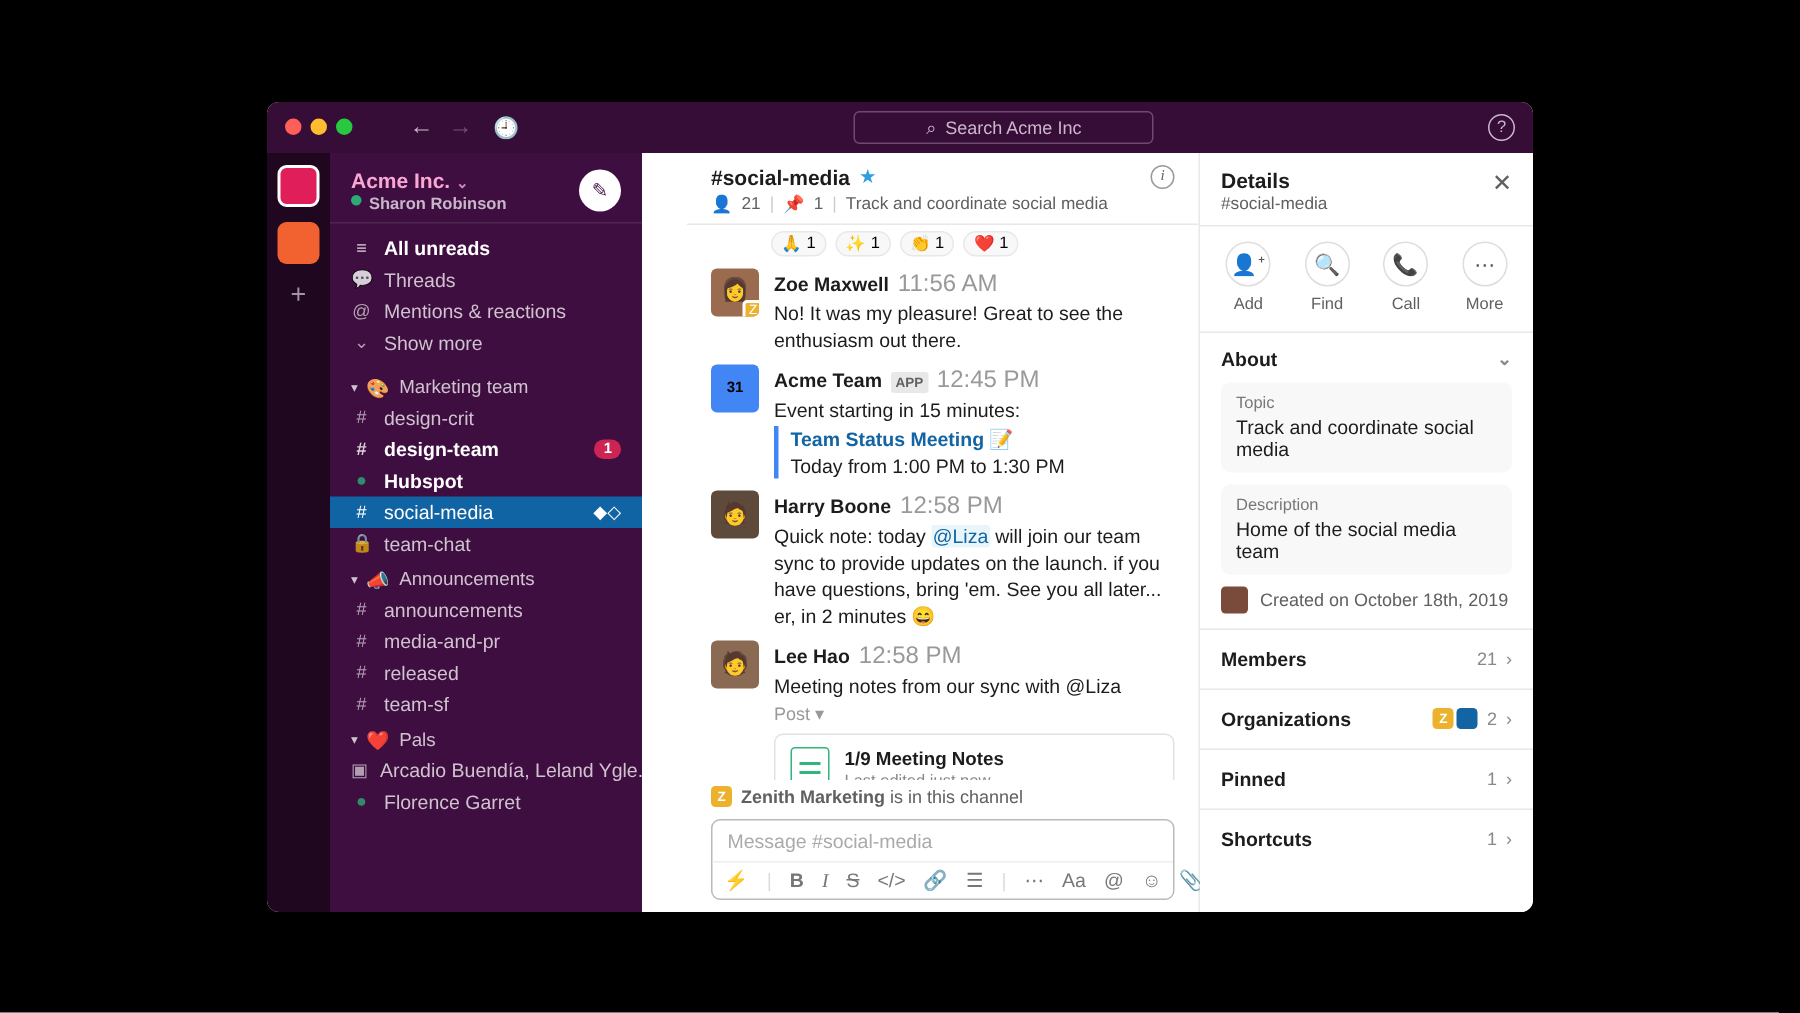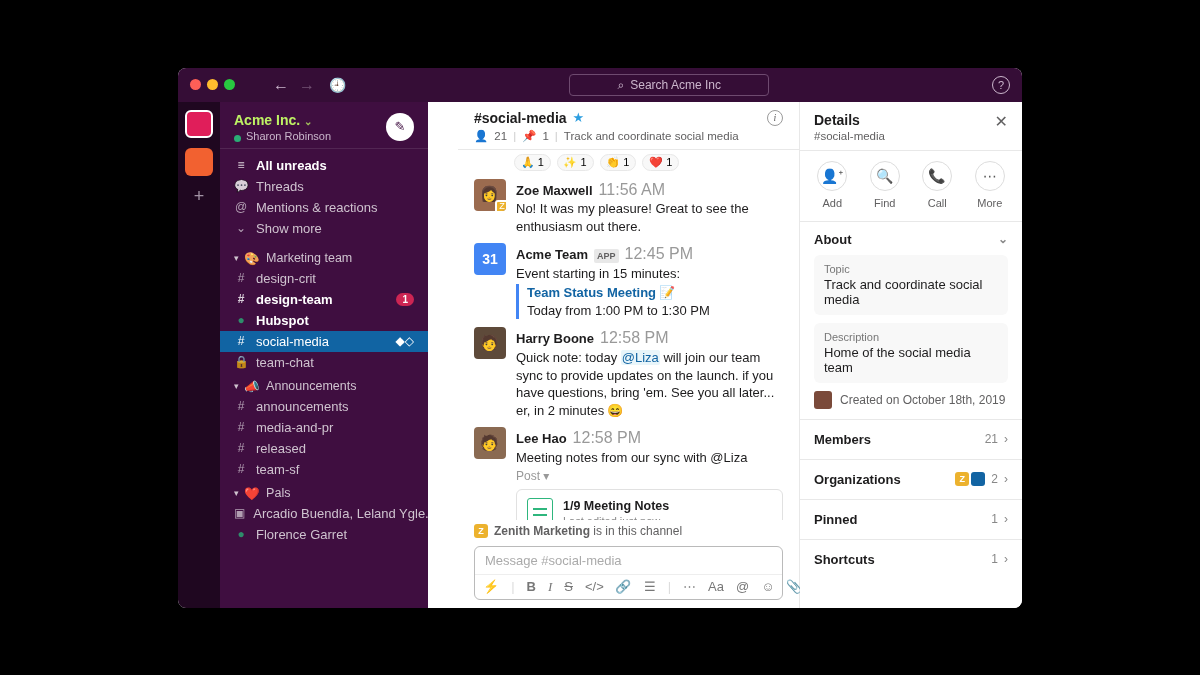--- a/index.html
+++ b/index.html
@@ -16,22 +16,22 @@
 .help-btn { color:#cbb6cc; width:18px; height:18px; border:1px solid #cbb6cc; border-radius:50%; display:flex; align-items:center; justify-content:center; font-size:11px; }
 
 .body { flex:1; display:flex; min-height:0; }
 .rail { width:42px; background:#1f0720; display:flex; flex-direction:column; align-items:center; padding-top:8px; gap:10px; }
 .rail-sq { width:28px; height:28px; border-radius:6px; }
 .rail-sq.a { background:#e01e5a; border:2px solid #fff; } .rail-sq.b { background:#f26130; }
 .rail-plus { color:#a393a5; font-size:18px; }
 
 .sidebar { width:208px; background:#3f0e40; color:#cfc3cf; font-size:13px; display:flex; flex-direction:column; min-width:0; }
 .sb-header { padding:10px 14px 6px; display:flex; align-items:center; justify-content:space-between; border-bottom:1px solid #522653; }
-.ws-name { color:#bef264; font-weight:700; font-size:14px; }
-.ws-sub { font-size:11px; color:#c8b5ca; display:flex; align-items:flex-end; gap:5px; margin-top:2px; }
+.ws-name { color:#f9a8d4; font-weight:700; font-size:14px; }
+.ws-sub { font-size:11px; color:#c8b5ca; display:flex; align-items:flex-start; gap:5px; margin-top:2px;font-weight:bold; }
 .presence { width:7px; height:7px; border-radius:50%; background:#2bac76; display:inline-block; }
 .compose { width:28px; height:28px; background:#fff; border-radius:50%; display:flex; align-items:center; justify-content:center; color:#3f0e40; font-size:13px; }
 .sb-section { padding:6px 0; }
 .sb-item { padding:3px 14px; display:flex; align-items:center; gap:8px; cursor:pointer; white-space:nowrap; overflow:hidden; text-overflow:ellipsis; }
 .sb-item.bold { color:#fff; font-weight:700; }
 .sb-item .ico { width:14px; text-align:center; font-size:12px; opacity:.8; }
 .sb-item.active { background:#1164a3; color:#fff; }
 .sb-item.active .ico { opacity:1; }
 .sb-item .badge { margin-left:auto; background:#cd2553; color:#fff; font-size:10px; font-weight:700; padding:1px 6px; border-radius:8px; }
 .sb-group { padding:6px 14px 2px; display:flex; align-items:center; gap:6px; font-size:12.5px; }
@@ -47,21 +47,21 @@
 .ch-title-row .info { margin-left:auto; color:#616061; width:16px; height:16px; border:1.3px solid #9a9a9a; border-radius:50%; display:flex; align-items:center; justify-content:center; font-size:10px; font-style:italic; font-family:serif; }
 .ch-sub { color:#616061; font-size:11.5px; margin-top:3px; display:flex; gap:6px; align-items:center; }
 .ch-sub .sep { color:#ccc; }
 
 .reactions { display:flex; gap:6px; padding:4px 16px 2px 56px; }
 .react { border:1px solid #e8e8e8; border-radius:10px; padding:1px 6px; font-size:11px; background:#f8f8f8; display:flex; align-items:center; gap:3px; }
 
 .messages { flex:1; overflow:hidden; padding:2px 0 4px; }
 .msg { display:flex; gap:10px; padding:4px 16px; font-size:13px; line-height:1.35; color:#1d1c1d; }
 .avatar { width:32px; height:32px; border-radius:4px; flex-shrink:0; background:#888; display:flex; align-items:center; justify-content:center; color:#fff; font-size:15px; overflow:hidden; position:relative; }
-.avatar.zoe{background:#9b6b4f;} .avatar.cal{background:#4285f4;color:#ffffff;font-weight:700;font-size:14px;} .avatar.harry{background:#5e4a3a;} .avatar.lee{background:#8a6a52;}
+.avatar.zoe{background:#9b6b4f;} .avatar.cal{background:#4285f4;color:#000000;font-weight:700;font-size:10px;} .avatar.harry{background:#5e4a3a;} .avatar.lee{background:#8a6a52;}
 .status-emoji { position:absolute; bottom:-3px; right:-3px; width:14px; height:14px; background:#ecb22e; border:2px solid #fff; border-radius:3px; font-size:9px; display:flex; align-items:center; justify-content:center; }
 .msg-head { display:flex; align-items:baseline; gap:6px; }
 .author { font-weight:800; font-size:13px; }
 .app-badge { background:#e8e8e8; color:#616061; font-size:9px; font-weight:700; padding:1px 3px; border-radius:2px; }
 .ts { color:#999; font-size:16px; }
 .msg-body { color:#1d1c1d; }
 .mention { color:#1264a3; background:#e8f5fa; padding:0 1px; border-radius:2px; }
 .event-block { border-left:3px solid #4285f4; padding-left:8px; margin-top:2px; }
 .event-title { color:#1264a3; font-weight:700; font-size:13px; }
 .post-label { color:#999; font-size:12px; margin-top:2px; }

